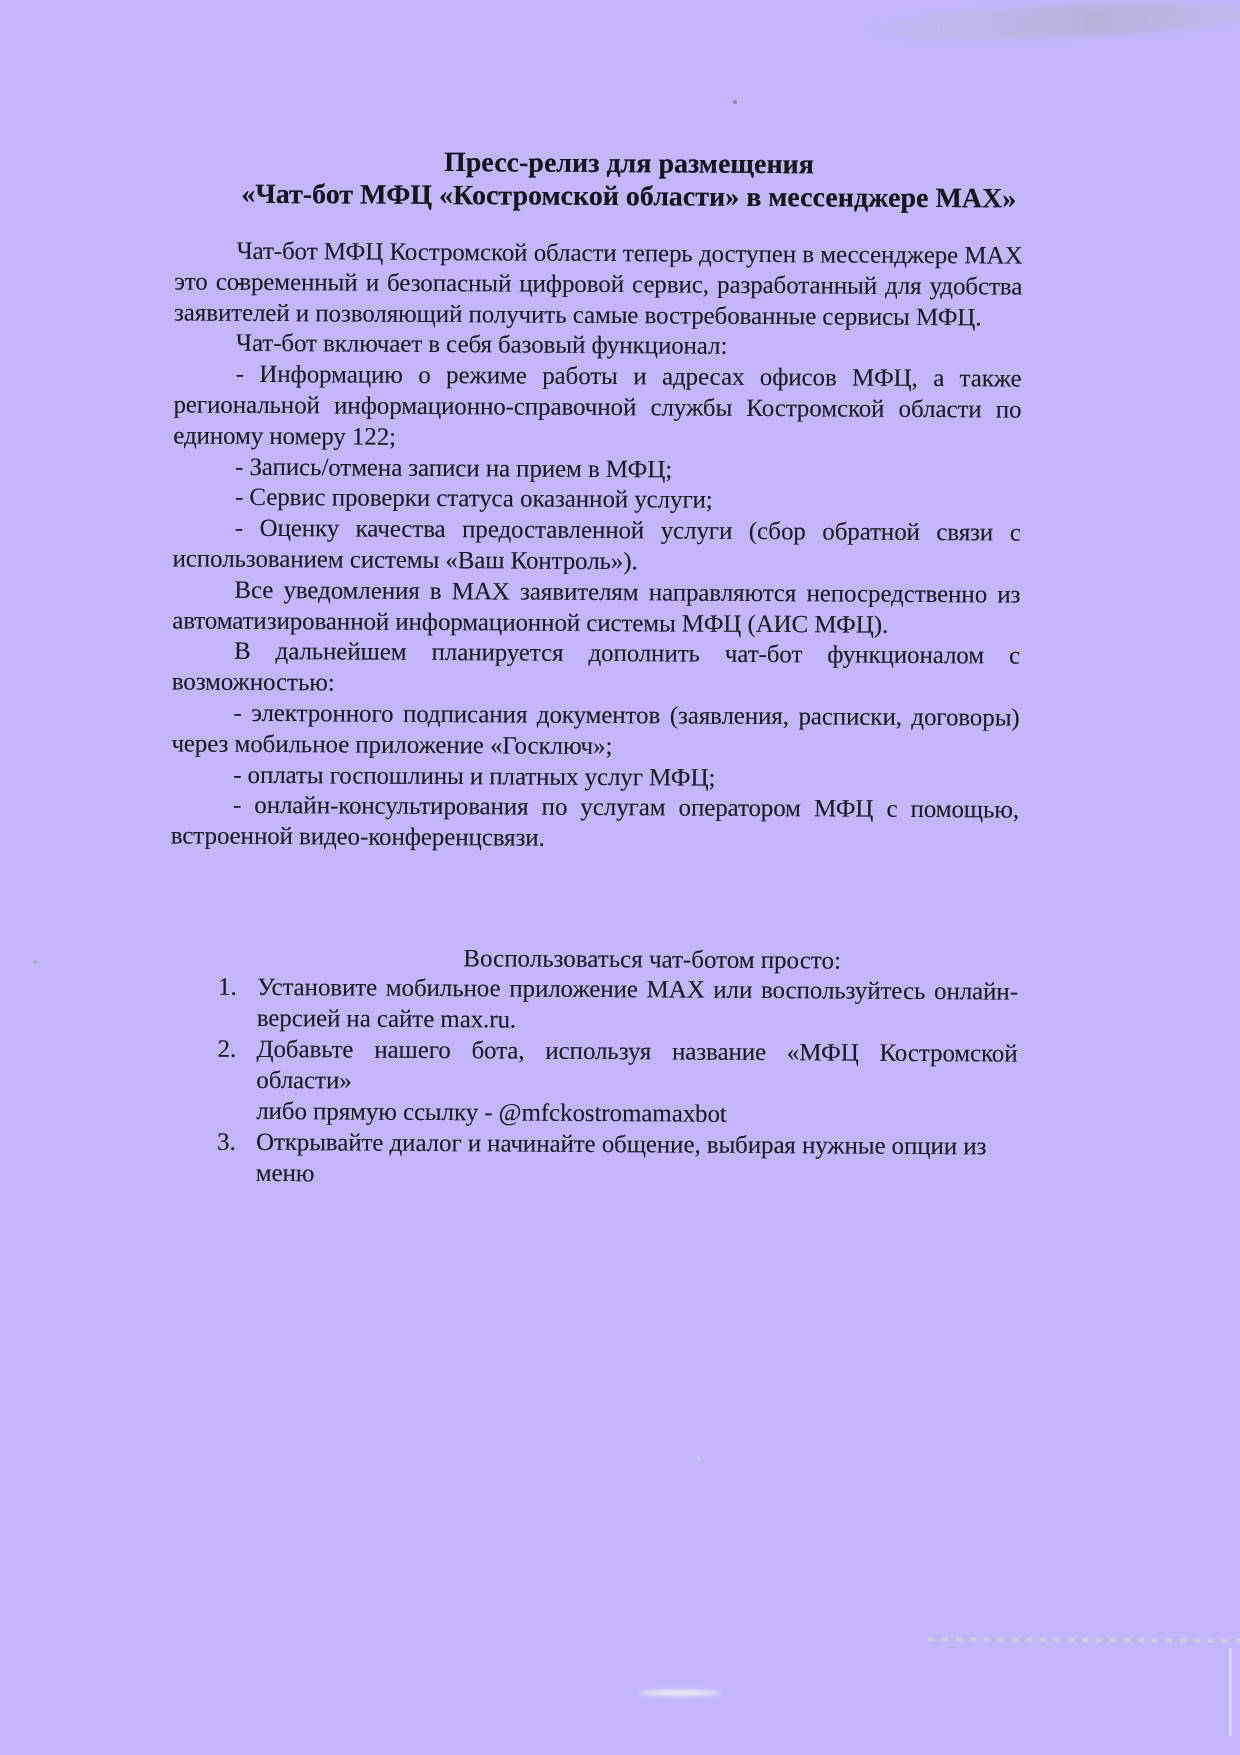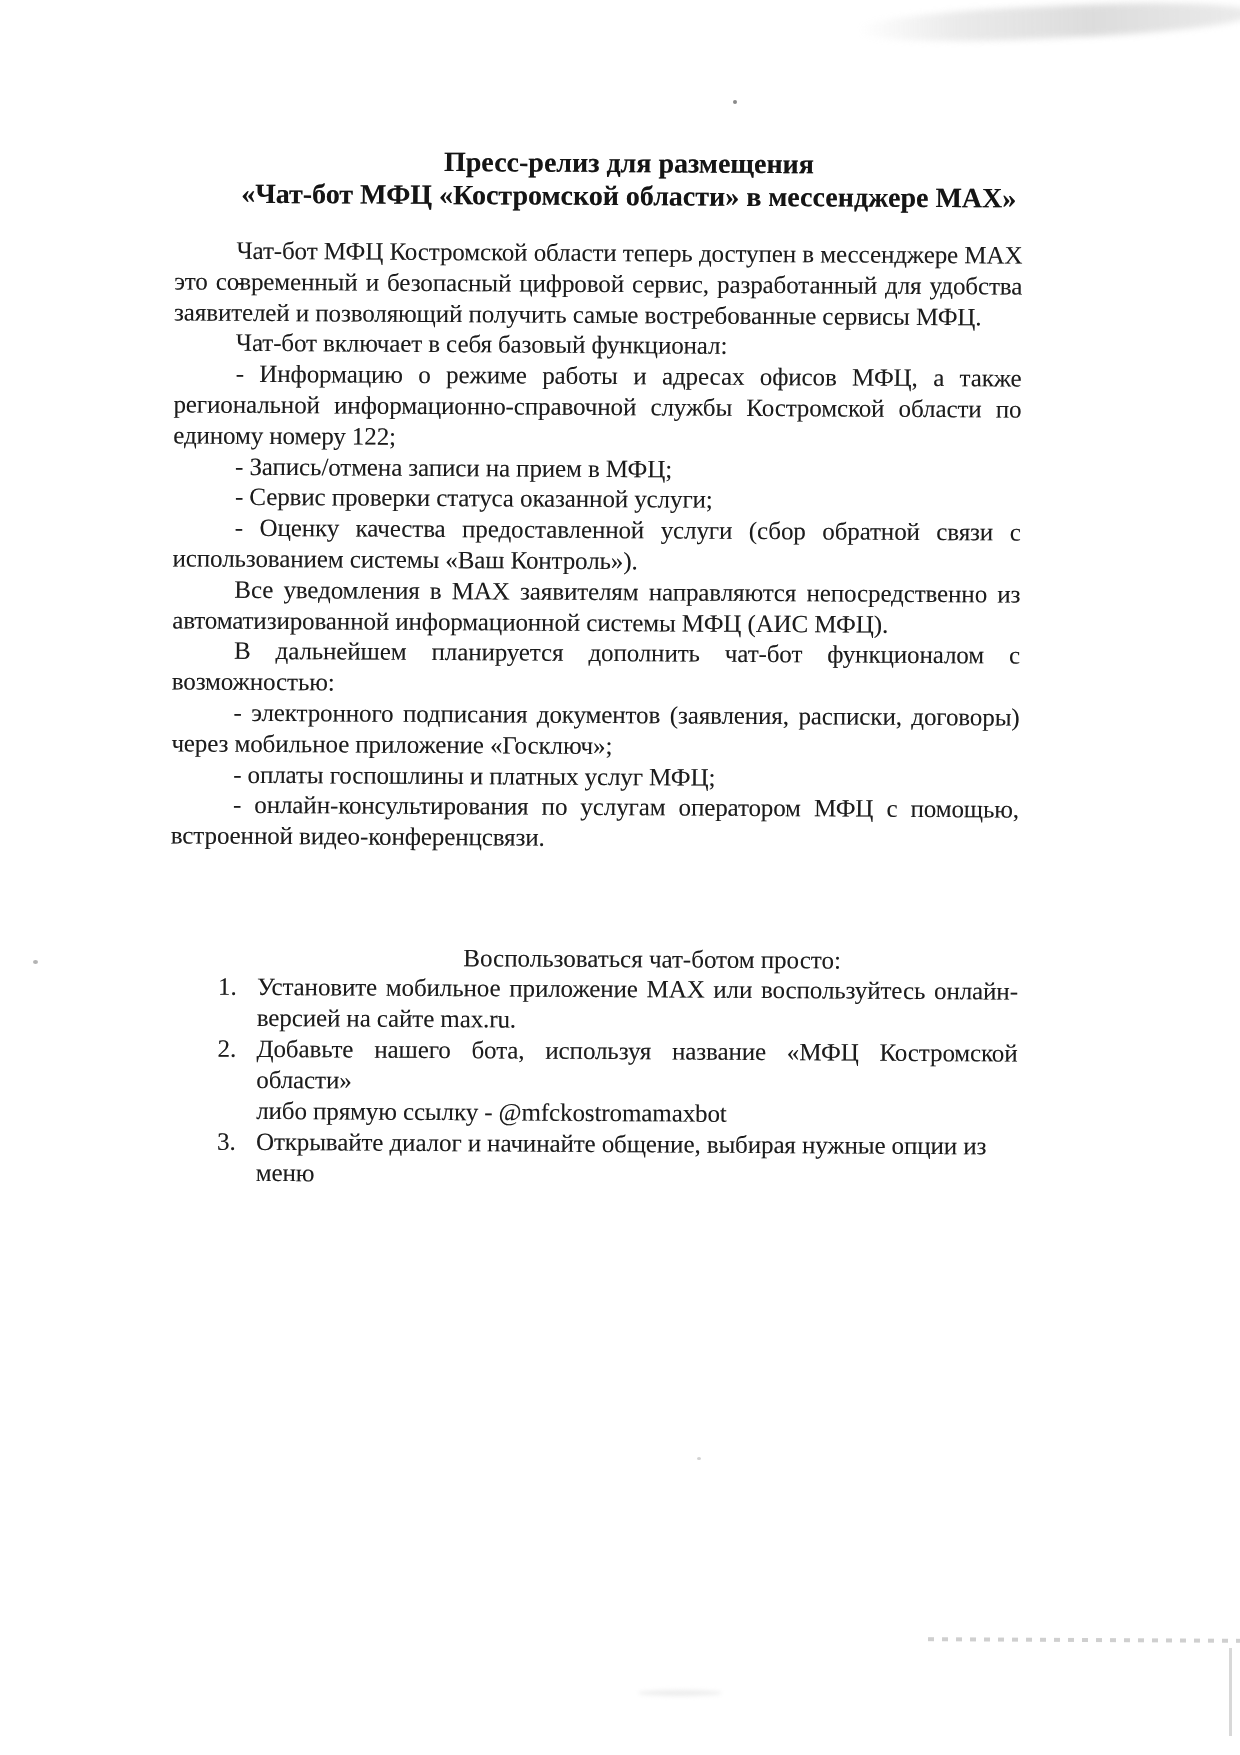--- a/index.html
+++ b/index.html
@@ -1,20 +1,20 @@
 <!DOCTYPE html>
 <html><head>
 <meta charset="utf-8">
 <style>
   html,body{margin:0;padding:0;background:#e9e9e9;}
   .page{
     position:relative;
     width:1240px;height:1755px;
     margin:0 auto;
-    background:#ffffff;
+    background:#c4b5fd;
     overflow:hidden;
     font-family:"Liberation Serif", serif;
     color:#1c1c1c;
   }
   .tilt{
     position:absolute;left:175px;top:0;width:848px;height:1755px;
     transform:rotate(0.35deg);
     transform-origin:420px 160px;
   }
   

